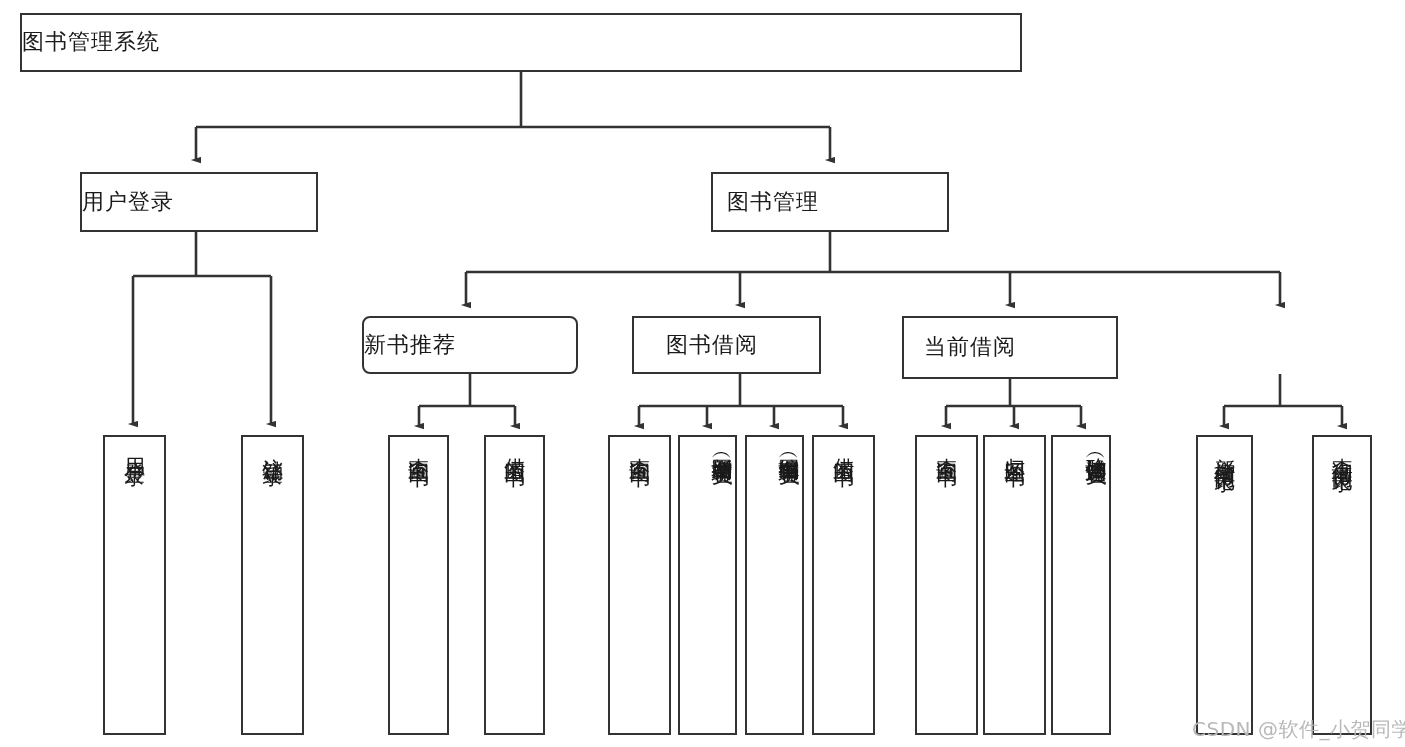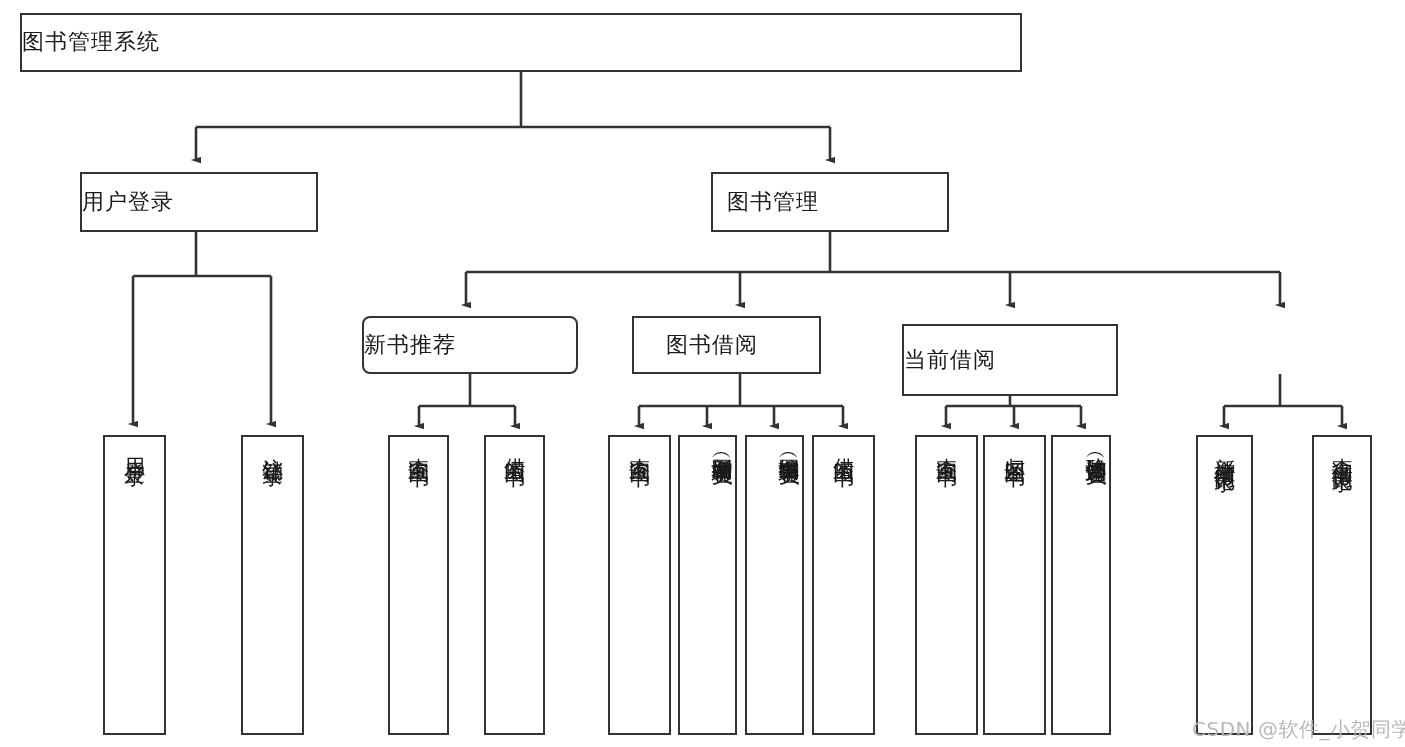--- a/index.html
+++ b/index.html
@@ -133,21 +133,21 @@
   <div class="node horiz" style="left:711px; top:172px; width:238px; height:60px;padding-left:14px;">
     <span>图书管理</span>
   </div>
 
   <div class="node horiz" style="left:362px; top:316px; width:216px; height:58px;border-radius:8px;">
     <span>新书推荐</span>
   </div>
   <div class="node horiz" style="left:632px; top:316px; width:189px; height:58px;padding-left:32px;">
     <span>图书借阅</span>
   </div>
-  <div class="node horiz" style="left:902px; top:324px; width:216px; height:72px;">
+  <div class="node horiz" style="left:902px; top:316px; width:216px; height:63px;padding-left:20px;">
     <span>当前借阅</span>
   </div>
 
   <div class="node vert" style="left:103px; top:435px; width:63px; height:300px;">
     <span class="txt">用户登录</span>
   </div>
   <div class="node vert" style="left:241px; top:435px; width:63px; height:300px;">
     <span class="txt">注销登录</span>
   </div>
 

